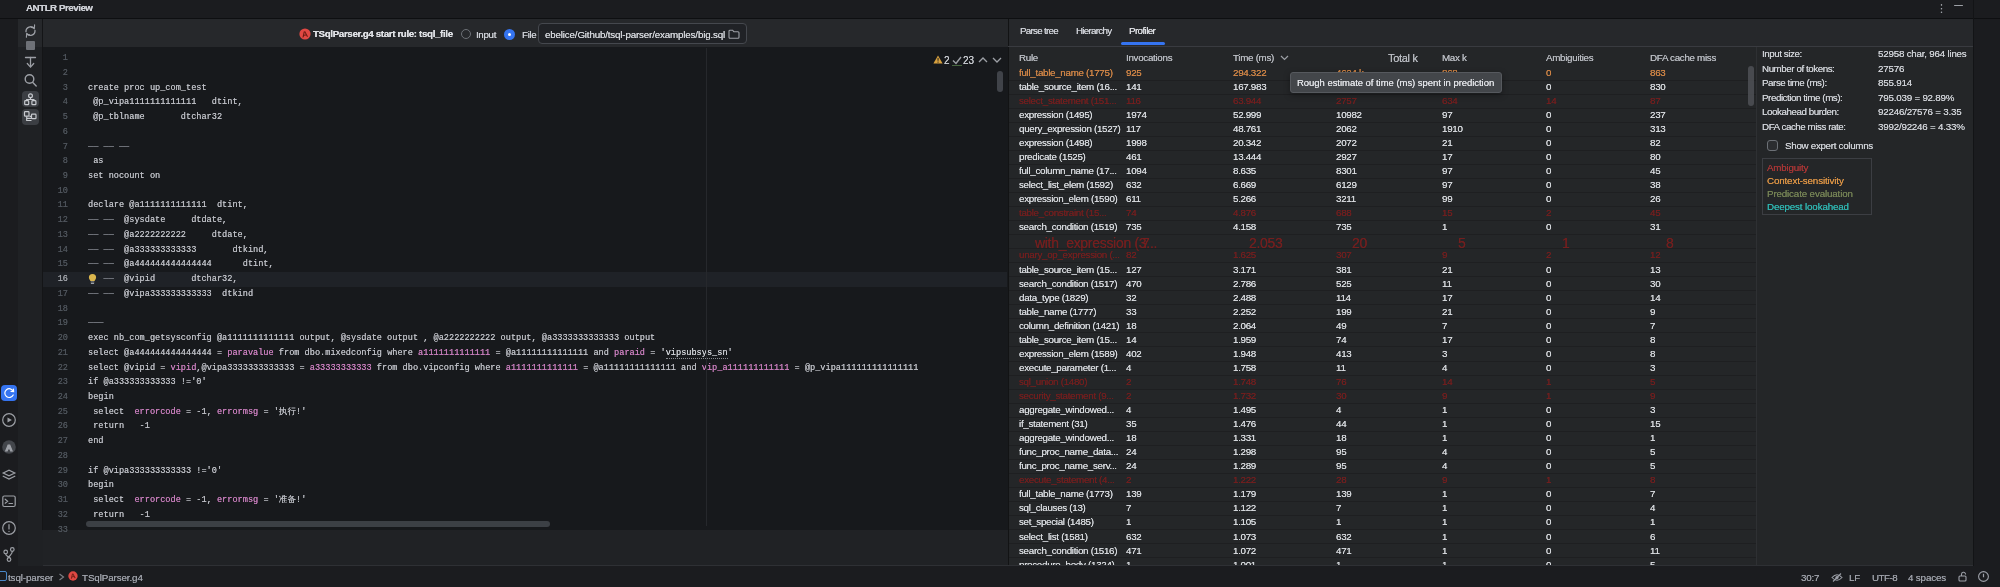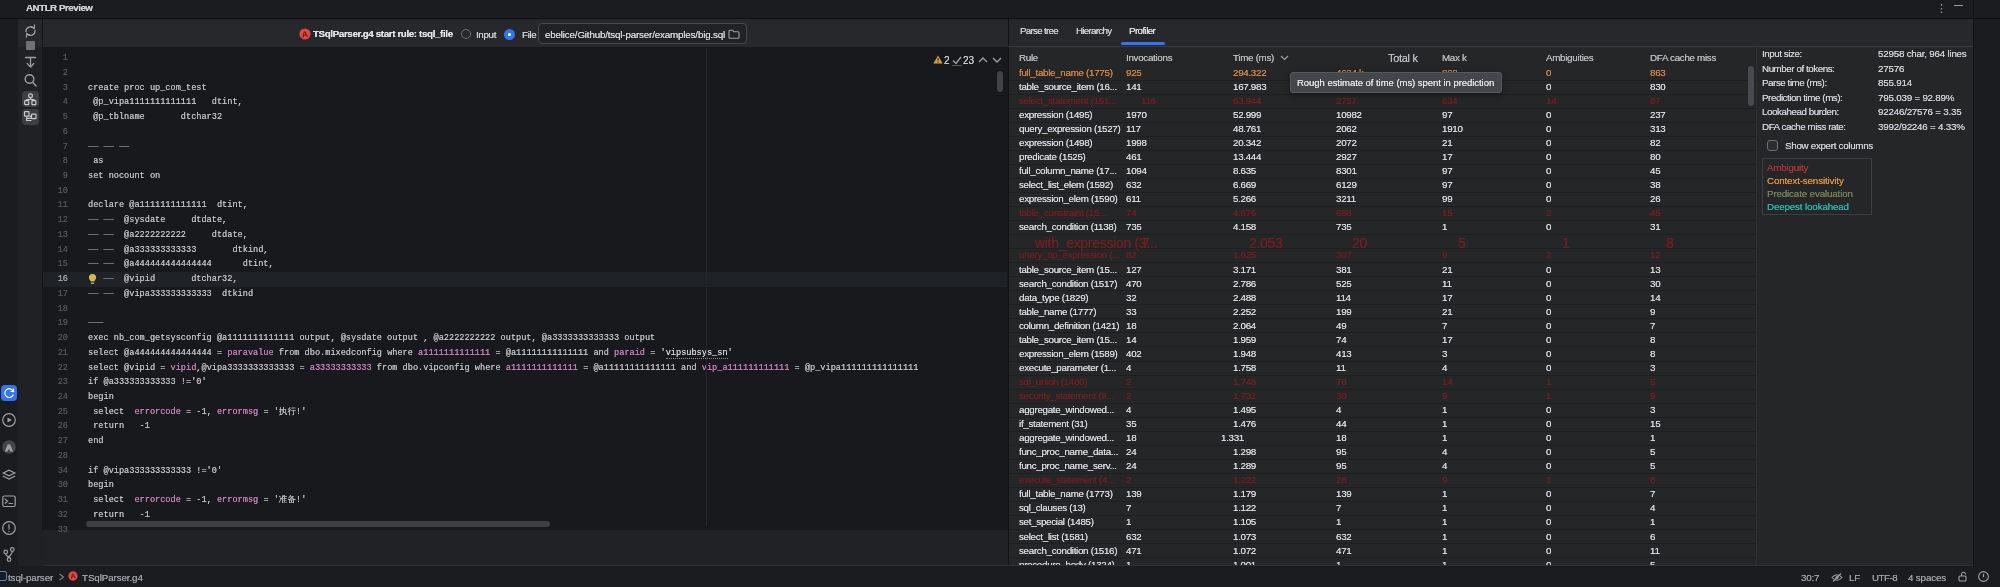--- a/index.html
+++ b/index.html
@@ -121,21 +121,21 @@
 <div class="abs mono" style="left:20px;top:318.3px;width:48px;text-align:right;font-size:8.6px;line-height:11px;color:#4e545b;">19</div>
 <div class="abs mono" style="left:20px;top:333.0px;width:48px;text-align:right;font-size:8.6px;line-height:11px;color:#4e545b;">20</div>
 <div class="abs mono" style="left:20px;top:347.7px;width:48px;text-align:right;font-size:8.6px;line-height:11px;color:#4e545b;">21</div>
 <div class="abs mono" style="left:20px;top:362.5px;width:48px;text-align:right;font-size:8.6px;line-height:11px;color:#4e545b;">22</div>
 <div class="abs mono" style="left:20px;top:377.2px;width:48px;text-align:right;font-size:8.6px;line-height:11px;color:#4e545b;">23</div>
 <div class="abs mono" style="left:20px;top:391.9px;width:48px;text-align:right;font-size:8.6px;line-height:11px;color:#4e545b;">24</div>
 <div class="abs mono" style="left:20px;top:406.7px;width:48px;text-align:right;font-size:8.6px;line-height:11px;color:#4e545b;">25</div>
 <div class="abs mono" style="left:20px;top:421.4px;width:48px;text-align:right;font-size:8.6px;line-height:11px;color:#4e545b;">26</div>
 <div class="abs mono" style="left:20px;top:436.1px;width:48px;text-align:right;font-size:8.6px;line-height:11px;color:#4e545b;">27</div>
 <div class="abs mono" style="left:20px;top:450.9px;width:48px;text-align:right;font-size:8.6px;line-height:11px;color:#4e545b;">28</div>
-<div class="abs mono" style="left:20px;top:465.6px;width:48px;text-align:right;font-size:8.6px;line-height:11px;color:#4e545b;">34</div>
+<div class="abs mono" style="left:20px;top:465.6px;width:48px;text-align:right;font-size:8.6px;line-height:11px;color:#4e545b;">29</div>
 <div class="abs mono" style="left:20px;top:480.3px;width:48px;text-align:right;font-size:8.6px;line-height:11px;color:#4e545b;">30</div>
 <div class="abs mono" style="left:20px;top:495.0px;width:48px;text-align:right;font-size:8.6px;line-height:11px;color:#4e545b;">31</div>
 <div class="abs mono" style="left:20px;top:509.8px;width:48px;text-align:right;font-size:8.6px;line-height:11px;color:#4e545b;">32</div>
 <div class="abs mono" style="left:20px;top:524.5px;width:48px;text-align:right;font-size:8.6px;line-height:11px;color:#4e545b;">33</div>
 <div class="abs mono" style="left:88.0px;top:82.6px;font-size:8.6px;line-height:11px;white-space:pre;"><span style="color:#bcbec4">create proc up_com_test</span></div>
 <div class="abs mono" style="left:88.0px;top:97.3px;font-size:8.6px;line-height:11px;white-space:pre;"><span style="color:#bcbec4"> @p_vipa1111111111111   dtint,</span></div>
 <div class="abs mono" style="left:88.0px;top:112.1px;font-size:8.6px;line-height:11px;white-space:pre;"><span style="color:#bcbec4"> @p_tblname       dtchar32</span></div>
 <div class="abs mono" style="left:88.0px;top:141.5px;font-size:8.6px;line-height:11px;white-space:pre;"><span style="color:#7b7f86">── ── ──</span></div>
 <div class="abs mono" style="left:88.0px;top:156.2px;font-size:8.6px;line-height:11px;white-space:pre;"><span style="color:#bcbec4"> as</span></div>
 <div class="abs mono" style="left:88.0px;top:171.0px;font-size:8.6px;line-height:11px;white-space:pre;"><span style="color:#bcbec4">set nocount on</span></div>
@@ -214,31 +214,31 @@
       <span class="abs" style="left:117px;top:1px;color:#d7dade;white-space:nowrap;">141</span>
       <span class="abs" style="left:224px;top:1px;color:#d7dade;white-space:nowrap;">167.983</span>
       <span class="abs" style="left:327px;top:1px;color:#d7dade;white-space:nowrap;">2869 k</span>
       <span class="abs" style="left:433px;top:1px;color:#d7dade;white-space:nowrap;">830</span>
       <span class="abs" style="left:537px;top:1px;color:#d7dade;white-space:nowrap;">0</span>
       <span class="abs" style="left:641px;top:1px;color:#d7dade;white-space:nowrap;">830</span>
     </div>
 <div class="abs" style="left:0;top:28.5px;width:747px;height:1px;background:rgba(0,0,0,0.16);"></div>
 <div class="abs" style="left:0;top:28.9px;width:747px;height:14.05px;font-size:9.8px;letter-spacing:-0.3px;filter:blur(0.7px);">
       <span class="abs" style="left:10px;top:1px;color:#731f1f;white-space:nowrap;">select_statement (151...</span>
-      <span class="abs" style="left:117px;top:1px;color:#731f1f;white-space:nowrap;margin-left:15px;">116</span>
+      <span class="abs" style="left:117px;top:1px;color:#731f1f;white-space:nowrap;">116</span>
       <span class="abs" style="left:224px;top:1px;color:#731f1f;white-space:nowrap;">63.944</span>
       <span class="abs" style="left:327px;top:1px;color:#731f1f;white-space:nowrap;">2757</span>
       <span class="abs" style="left:433px;top:1px;color:#731f1f;white-space:nowrap;">634</span>
       <span class="abs" style="left:537px;top:1px;color:#731f1f;white-space:nowrap;">14</span>
       <span class="abs" style="left:641px;top:1px;color:#731f1f;white-space:nowrap;">87</span>
     </div>
 <div class="abs" style="left:0;top:42.6px;width:747px;height:1px;background:rgba(0,0,0,0.16);"></div>
 <div class="abs" style="left:0;top:43.0px;width:747px;height:14.05px;font-size:9.8px;letter-spacing:-0.3px;">
       <span class="abs" style="left:10px;top:1px;color:#d7dade;white-space:nowrap;">expression (1495)</span>
-      <span class="abs" style="left:117px;top:1px;color:#d7dade;white-space:nowrap;">1970</span>
+      <span class="abs" style="left:117px;top:1px;color:#d7dade;white-space:nowrap;">1974</span>
       <span class="abs" style="left:224px;top:1px;color:#d7dade;white-space:nowrap;">52.999</span>
       <span class="abs" style="left:327px;top:1px;color:#d7dade;white-space:nowrap;">10982</span>
       <span class="abs" style="left:433px;top:1px;color:#d7dade;white-space:nowrap;">97</span>
       <span class="abs" style="left:537px;top:1px;color:#d7dade;white-space:nowrap;">0</span>
       <span class="abs" style="left:641px;top:1px;color:#d7dade;white-space:nowrap;">237</span>
     </div>
 <div class="abs" style="left:0;top:56.7px;width:747px;height:1px;background:rgba(0,0,0,0.16);"></div>
 <div class="abs" style="left:0;top:57.0px;width:747px;height:14.05px;font-size:9.8px;letter-spacing:-0.3px;">
       <span class="abs" style="left:10px;top:1px;color:#d7dade;white-space:nowrap;">query_expression (1527)</span>
       <span class="abs" style="left:117px;top:1px;color:#d7dade;white-space:nowrap;">117</span>
@@ -303,21 +303,21 @@
       <span class="abs" style="left:10px;top:1px;color:#731f1f;white-space:nowrap;">table_constraint (15...</span>
       <span class="abs" style="left:117px;top:1px;color:#731f1f;white-space:nowrap;">74</span>
       <span class="abs" style="left:224px;top:1px;color:#731f1f;white-space:nowrap;">4.876</span>
       <span class="abs" style="left:327px;top:1px;color:#731f1f;white-space:nowrap;">688</span>
       <span class="abs" style="left:433px;top:1px;color:#731f1f;white-space:nowrap;">15</span>
       <span class="abs" style="left:537px;top:1px;color:#731f1f;white-space:nowrap;">2</span>
       <span class="abs" style="left:641px;top:1px;color:#731f1f;white-space:nowrap;">45</span>
     </div>
 <div class="abs" style="left:0;top:155.0px;width:747px;height:1px;background:rgba(0,0,0,0.16);"></div>
 <div class="abs" style="left:0;top:155.4px;width:747px;height:14.05px;font-size:9.8px;letter-spacing:-0.3px;">
-      <span class="abs" style="left:10px;top:1px;color:#d7dade;white-space:nowrap;">search_condition (1138)</span>
+      <span class="abs" style="left:10px;top:1px;color:#d7dade;white-space:nowrap;">search_condition (1519)</span>
       <span class="abs" style="left:117px;top:1px;color:#d7dade;white-space:nowrap;">735</span>
       <span class="abs" style="left:224px;top:1px;color:#d7dade;white-space:nowrap;">4.158</span>
       <span class="abs" style="left:327px;top:1px;color:#d7dade;white-space:nowrap;">735</span>
       <span class="abs" style="left:433px;top:1px;color:#d7dade;white-space:nowrap;">1</span>
       <span class="abs" style="left:537px;top:1px;color:#d7dade;white-space:nowrap;">0</span>
       <span class="abs" style="left:641px;top:1px;color:#d7dade;white-space:nowrap;">31</span>
     </div>
 <div class="abs" style="left:0;top:169.1px;width:747px;height:1px;background:rgba(0,0,0,0.16);"></div>
 <div class="abs" style="left:16px;top:169.4px;width:747px;height:14.05px;font-size:14px;letter-spacing:-0.3px;filter:blur(0.7px);text-decoration:underline;">
       <span class="abs" style="left:10px;top:1px;color:#731f1f;white-space:nowrap;">with_expression (3...</span>
@@ -455,21 +455,21 @@
       <span class="abs" style="left:224px;top:1px;color:#d7dade;white-space:nowrap;">1.476</span>
       <span class="abs" style="left:327px;top:1px;color:#d7dade;white-space:nowrap;">44</span>
       <span class="abs" style="left:433px;top:1px;color:#d7dade;white-space:nowrap;">1</span>
       <span class="abs" style="left:537px;top:1px;color:#d7dade;white-space:nowrap;">0</span>
       <span class="abs" style="left:641px;top:1px;color:#d7dade;white-space:nowrap;">15</span>
     </div>
 <div class="abs" style="left:0;top:365.8px;width:747px;height:1px;background:rgba(0,0,0,0.16);"></div>
 <div class="abs" style="left:0;top:366.1px;width:747px;height:14.05px;font-size:9.8px;letter-spacing:-0.3px;">
       <span class="abs" style="left:10px;top:1px;color:#d7dade;white-space:nowrap;">aggregate_windowed...</span>
       <span class="abs" style="left:117px;top:1px;color:#d7dade;white-space:nowrap;">18</span>
-      <span class="abs" style="left:212px;top:1px;color:#d7dade;white-space:nowrap;">1.331</span>
+      <span class="abs" style="left:224px;top:1px;color:#d7dade;white-space:nowrap;">1.331</span>
       <span class="abs" style="left:327px;top:1px;color:#d7dade;white-space:nowrap;">18</span>
       <span class="abs" style="left:433px;top:1px;color:#d7dade;white-space:nowrap;">1</span>
       <span class="abs" style="left:537px;top:1px;color:#d7dade;white-space:nowrap;">0</span>
       <span class="abs" style="left:641px;top:1px;color:#d7dade;white-space:nowrap;">1</span>
     </div>
 <div class="abs" style="left:0;top:379.8px;width:747px;height:1px;background:rgba(0,0,0,0.16);"></div>
 <div class="abs" style="left:0;top:380.2px;width:747px;height:14.05px;font-size:9.8px;letter-spacing:-0.3px;">
       <span class="abs" style="left:10px;top:1px;color:#d7dade;white-space:nowrap;">func_proc_name_data...</span>
       <span class="abs" style="left:117px;top:1px;color:#d7dade;white-space:nowrap;">24</span>
       <span class="abs" style="left:224px;top:1px;color:#d7dade;white-space:nowrap;">1.298</span>

